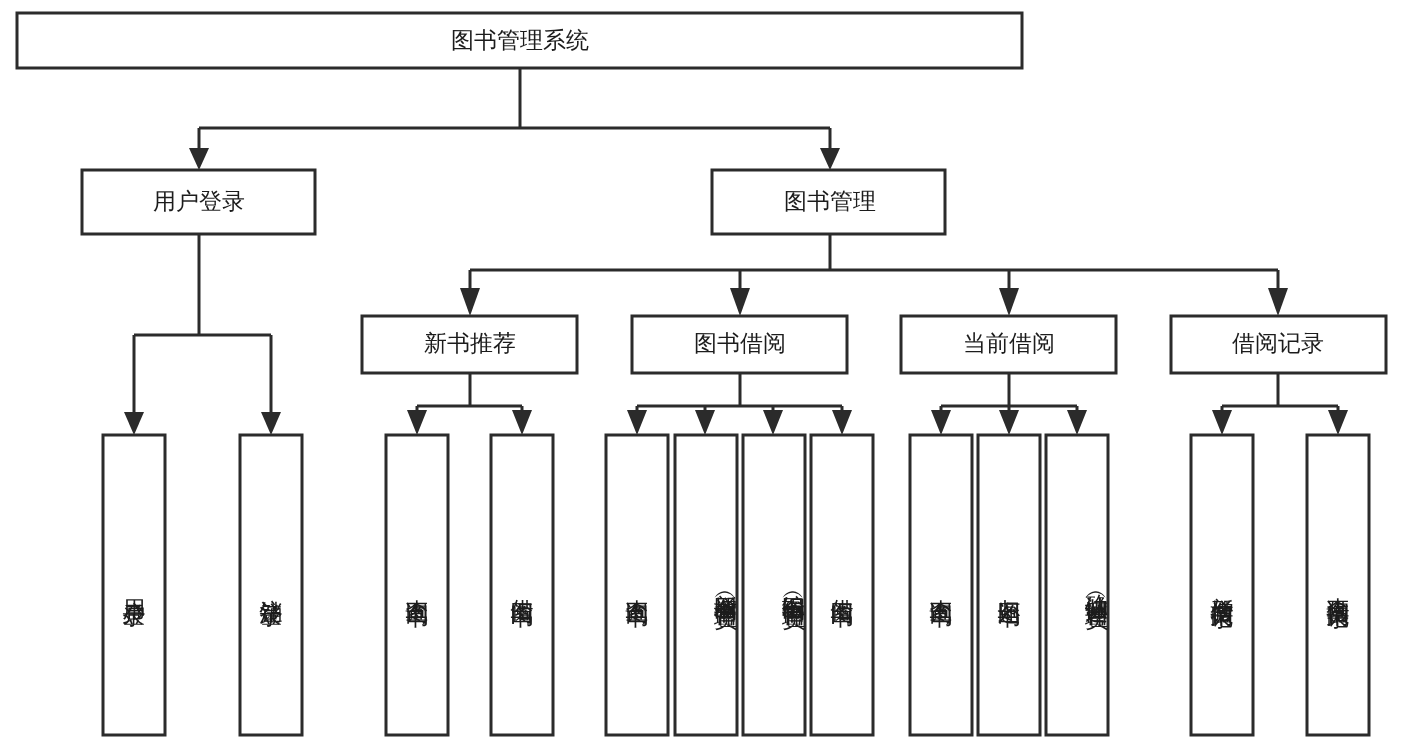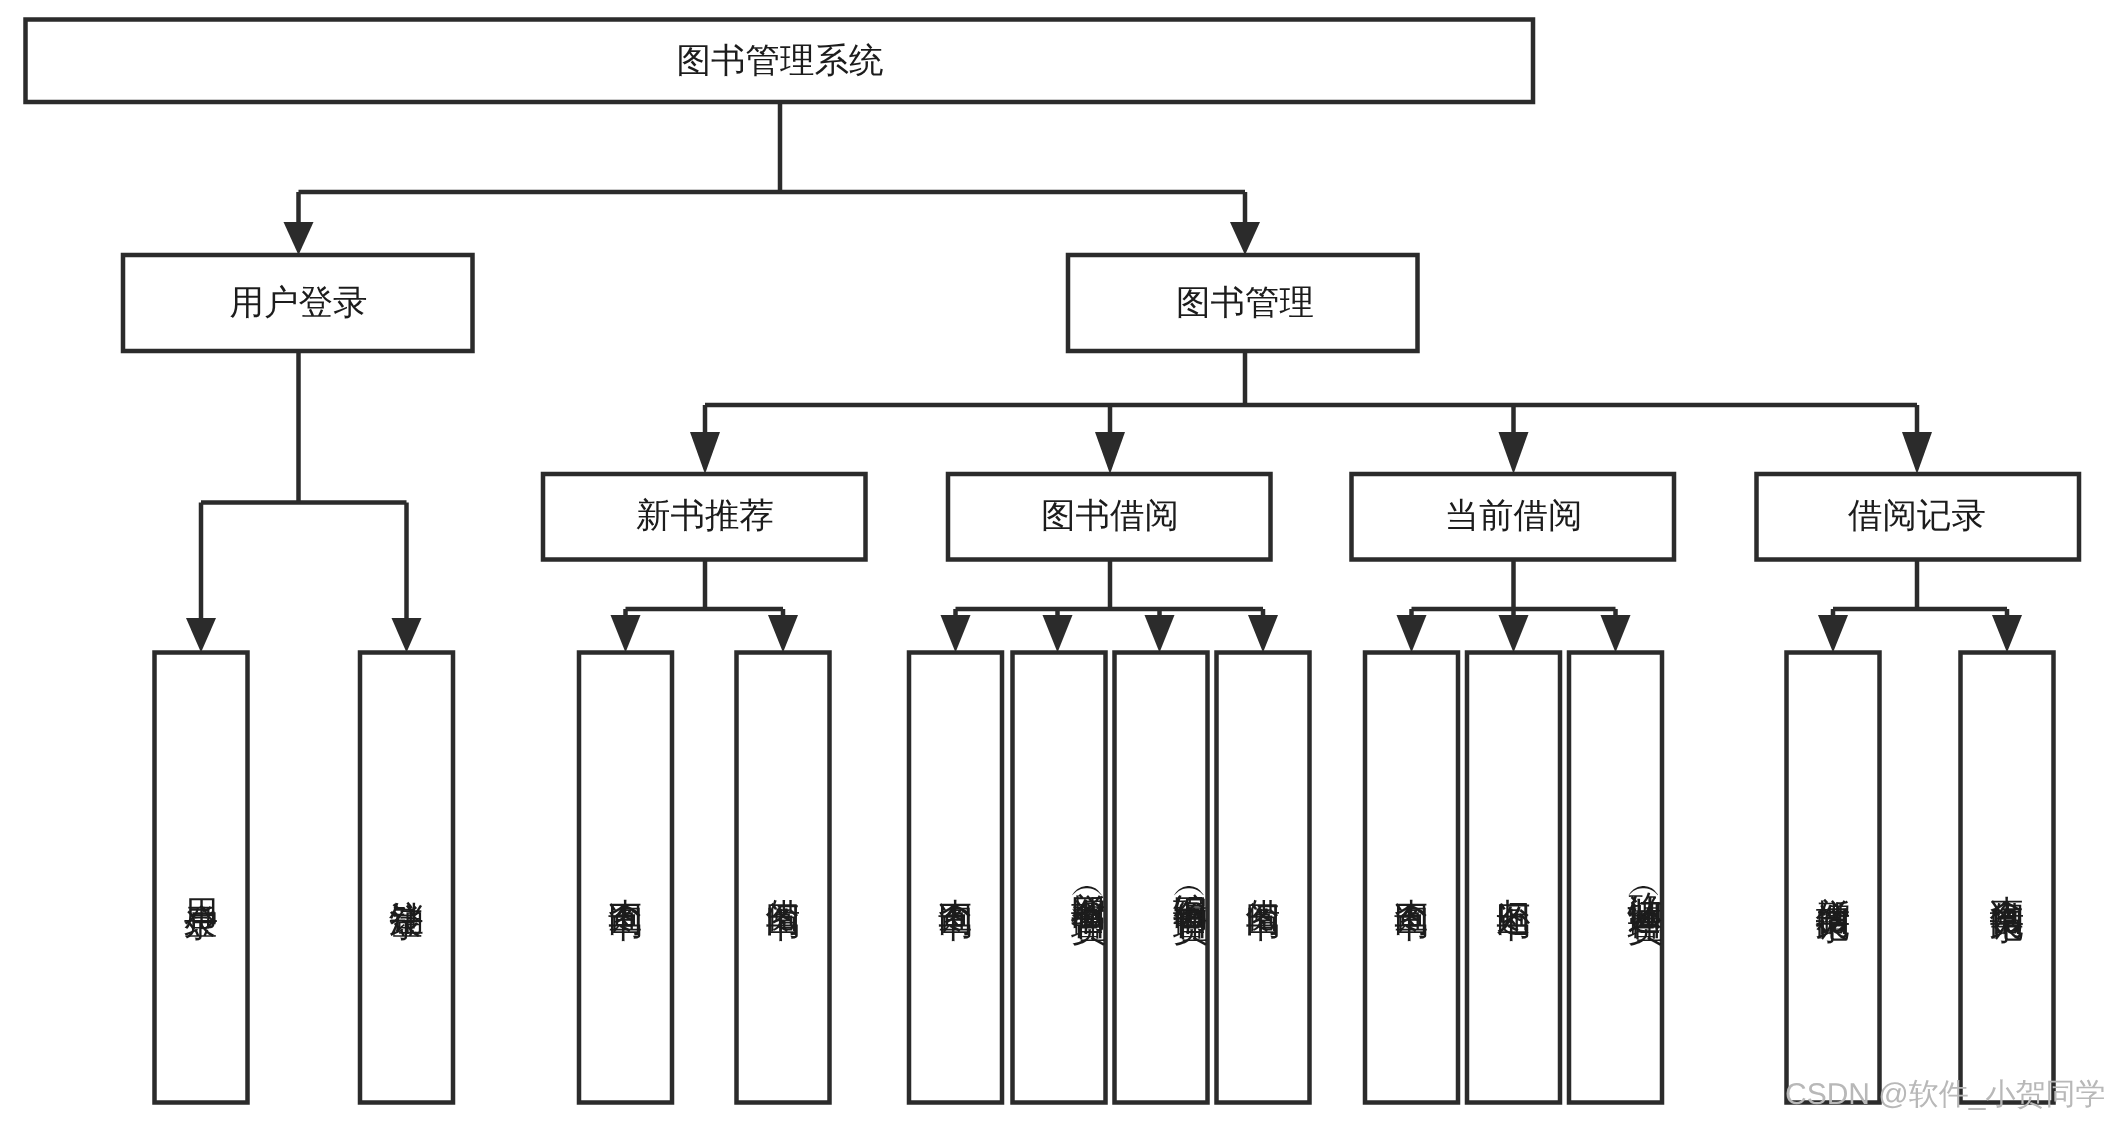--- a/index.html
+++ b/index.html
@@ -201,15 +201,14 @@
   <div class="node-label-v" style="left:910px; top:435px; width:62px; height:300px; display:flex; align-items:center; justify-content:center;">查询图书</div>
 
   <div class="node-label-v" style="left:978px; top:435px; width:62px; height:300px; display:flex; align-items:center; justify-content:center;">归还图书</div>
 
   <div class="node-label-v" style="left:1046px; top:440px; width:62px; height:290px; display:flex; align-items:flex-start; justify-content:center;">确认归还（管理员）</div>
 
   <div class="node-label-v" style="left:1191px; top:435px; width:62px; height:300px; display:flex; align-items:center; justify-content:center;">新增借阅记录</div>
 
   <div class="node-label-v" style="left:1307px; top:435px; width:62px; height:300px; display:flex; align-items:center; justify-content:center;">查询借阅记录</div>
 
-  <div class="watermark" style="left:1190px; top:716px;">CSDN @软件_小贺同学</div>
 
 </div>
 
 </body></html>

